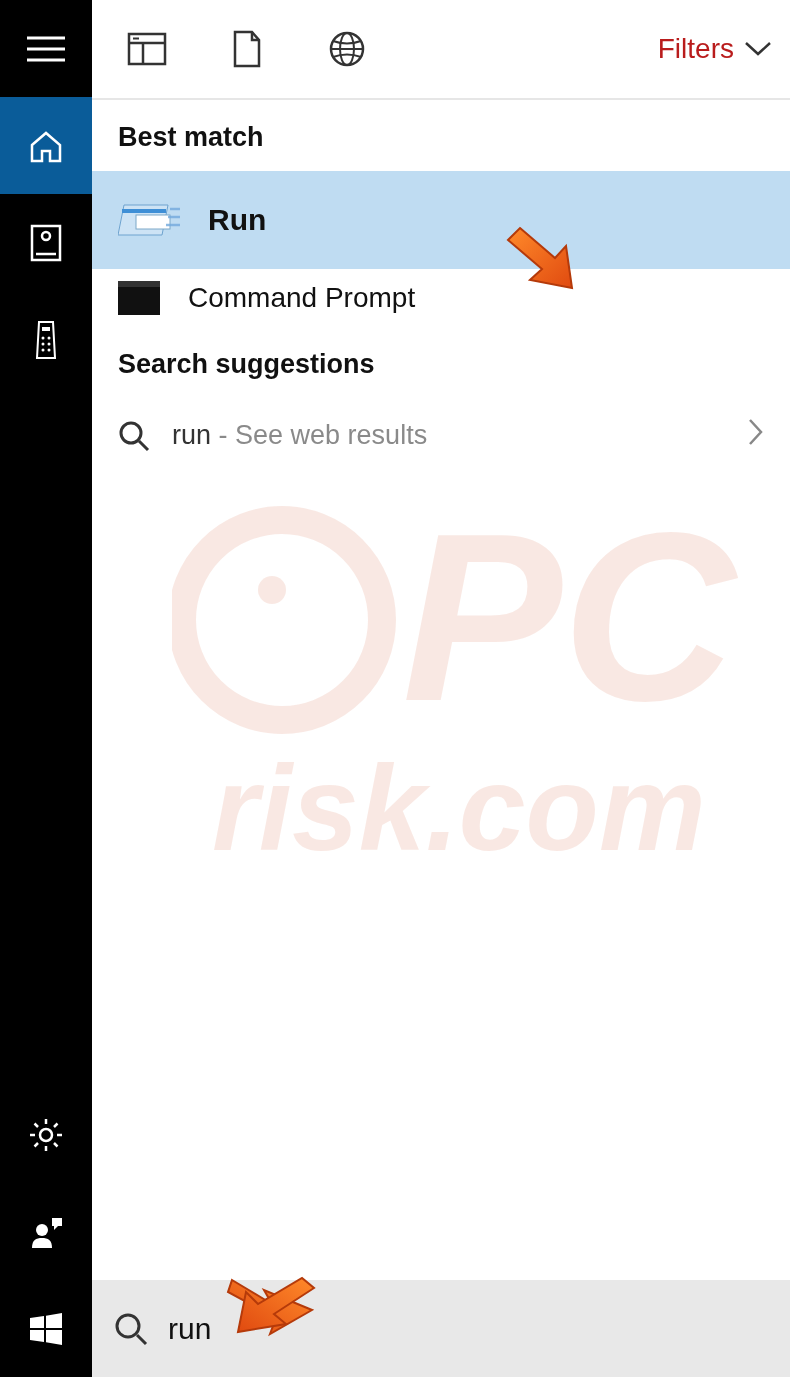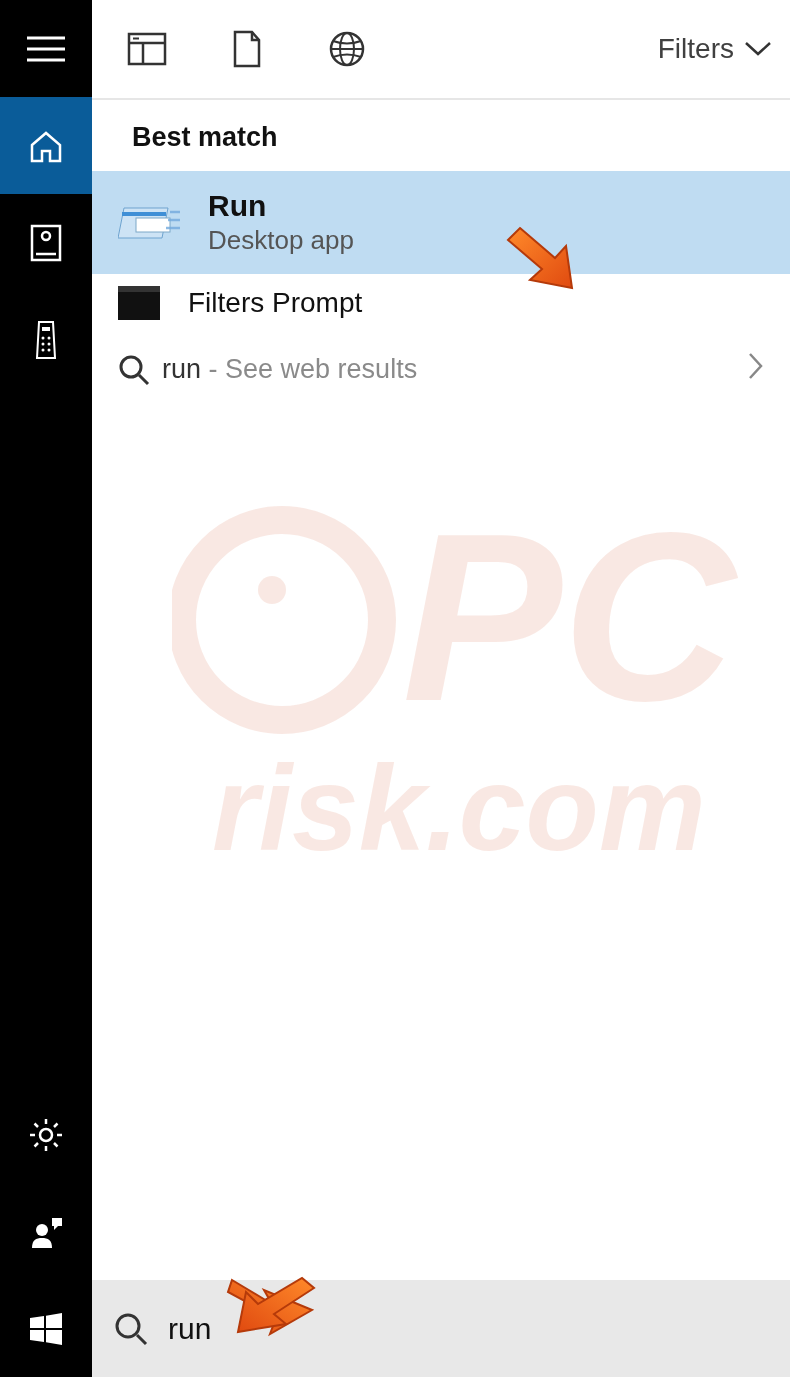--- a/index.html
+++ b/index.html
@@ -44,45 +44,45 @@
     gap: 10px;
   }
   .topbar .tab {
     width: 90px; height: 100%;
     display: flex; align-items: center; justify-content: center;
     color: #333;
   }
   .topbar .grow { flex: 1; }
   .filters {
     display: flex; align-items: center; gap: 10px;
-    font-size: 28px; color: #404040; text-align: right;
+    font-size: 28px; color: #b91c1c; text-align: right;
   }
 
   .section-title {
     font-size: 27px;
     font-weight: 700;
     color: #111;
-    padding: 22px 26px 18px 40px;
+    padding: 22px 26px 18px 26px;
   }
   .result-row {
     display: flex; align-items: center;
     padding: 18px 26px;
     gap: 28px;
   }
   .result-row.selected { background: #bfdcf2; }
   .result-row .thumb {
     width: 62px; height: 62px;
     display: flex; align-items: center; justify-content: center;
   }
   .result-text .title { font-size: 30px; font-weight: 600; color: #111; }
   .result-text .subtitle { font-size: 26px; color: #555; margin-top: 2px; }
   .suggest-row {
     display: flex; align-items: center;
     padding: 20px 26px;
-    gap: 12px;
+    gap: 22px;
     font-size: 27px;
     color: #222;
   }
   .suggest-row .chevron { margin-left: auto; color: #888; }
   .suggest-row .hint { color: #8a8a8a; }
   .suggest-row .query { color: #333; }
 
   .watermark {
     position: absolute;
     left: 80px; top: 470px;
@@ -232,37 +232,37 @@
         <rect x="18" y="20" width="34" height="14" fill="#fff" stroke="#7da8c8"></rect>
         <g stroke="#73aadd" stroke-width="2.5" opacity="0.8">
           <line x1="52" y1="14" x2="62" y2="14"></line>
           <line x1="50" y1="22" x2="62" y2="22"></line>
           <line x1="48" y1="30" x2="62" y2="30"></line>
         </g>
       </svg>
     </div>
     <div class="result-text">
       <div class="title">Run</div>
-      <div class="subtitle">Desktop app</div>
     </div>
   </div>
 
 
   <div class="result-row" style="padding-top:8px;padding-bottom:8px;">
     <div class="thumb" style="width:42px;height:42px">
       <svg width="42" height="34" viewBox="0 0 42 34">
         <rect x="0" y="0" width="42" height="34" fill="#111"></rect>
         <rect x="0" y="0" width="42" height="6" fill="#333"></rect>
       </svg>
     </div>
     <div class="result-text">
-      <div style="font-size:28px;color:#111">Filters Prompt</div>
-    </div>
-  </div>
-
+      <div style="font-size:28px;color:#111">Command Prompt</div>
+    </div>
+  </div>
+
+  <div class="section-title">Search suggestions</div>
 
   <div class="suggest-row">
     <svg width="32" height="32" viewBox="0 0 32 32">
       <circle cx="13" cy="13" r="10" fill="none" stroke="#333" stroke-width="3"></circle>
       <line x1="21" y1="21" x2="30" y2="30" stroke="#333" stroke-width="3"></line>
     </svg>
     <span>
       <span class="query">run</span>
       <span class="hint">- See web results</span>
     </span>

